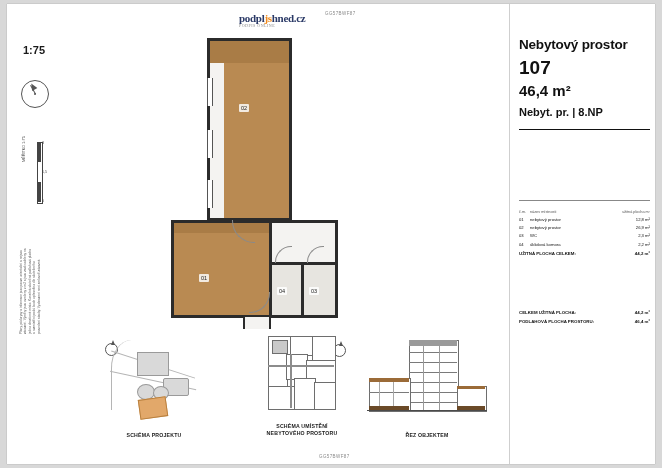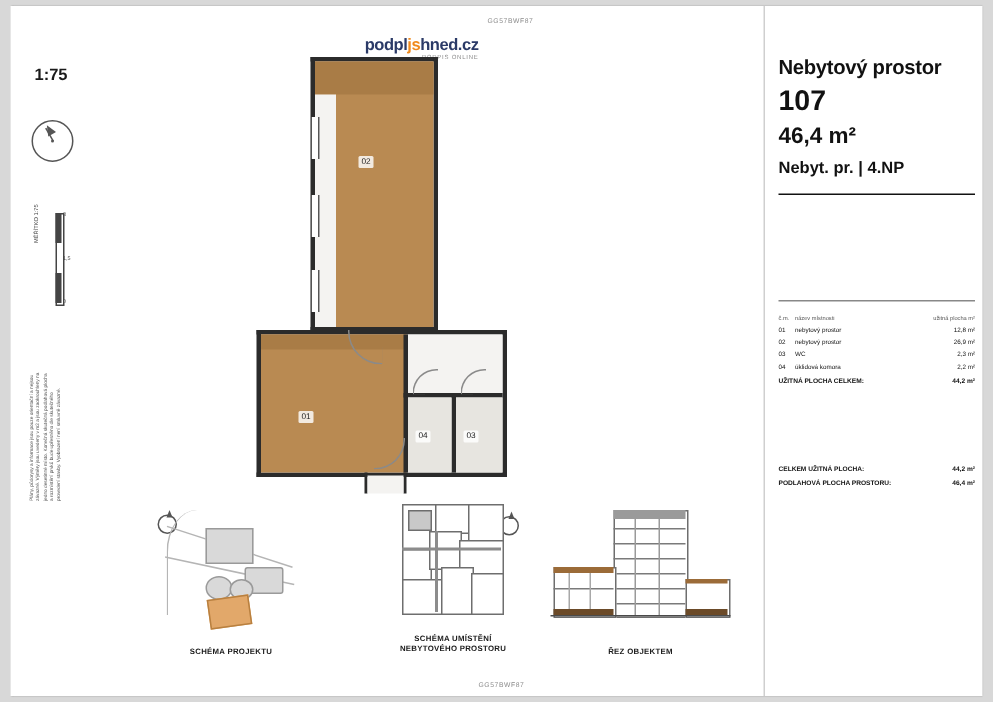--- a/index.html
+++ b/index.html
@@ -12,22 +12,23 @@
   .sheet{
     position:absolute;left:7px;top:4px;width:648px;height:460px;
     background:#ffffff;
     box-shadow:0 0 1px rgba(0,0,0,.35);
   }
   .divider{
     position:absolute;left:502px;top:0;width:1px;height:460px;background:#cfcfcf;
   }
   
   .logo{
-    position:absolute;left:232px;top:20px;width:80px;height:16px;
-    text-align:right;
+    position:absolute;left:232px;top:8px;width:80px;height:16px;
+    text-align:left;
+    font-family:Liberation Serif, serif;
   }
   .logo .l1{font-size:11px;font-weight:bold;color:#2b3a67;letter-spacing:-.3px;}
   .logo .l1 .hl{color:#f08a1c;}
   .logo .l2{font-size:4px;color:#8a8a8a;letter-spacing:.5px;margin-top:-1px;}
   .code-top{
     position:absolute;left:318px;top:7px;font-size:4.5px;color:#8a8a8a;letter-spacing:.4px;
   }
   .code-bottom{
     position:absolute;left:312px;top:450px;font-size:4.5px;color:#8a8a8a;letter-spacing:.4px;
   }
@@ -254,21 +255,21 @@
     <div class="rz" style="left:90px;top:70px;width:28px;height:4px;background:#6b4a28;"></div>
 
     <div class="rz" style="left:0;top:74px;width:120px;height:1px;background:#4a4a4a;"></div>
   </div>
   <div class="thumb-title" style="left:362px;top:428px;width:116px;">ŘEZ OBJEKTEM</div>
 
   <div class="rp">
     <div class="rp-title">Nebytový prostor</div>
     <div class="rp-num">107</div>
     <div class="rp-area">46,4 m²</div>
-    <div class="rp-sub">Nebyt. pr.  |  4.NP</div>
+    <div class="rp-sub">Nebyt. pr.  |  8.NP</div>
     <div class="rule" style="top:125px;"></div>
     <div class="rule" style="top:196px;height:.6px;background:#888;"></div>
 
     <table class="tbl">
       <thead>
         <tr>
           <th class="c1">č.m.</th>
           <th>název místnosti</th>
           <th class="c3" style="text-align:right;">užitná plocha m²</th>
         </tr>

